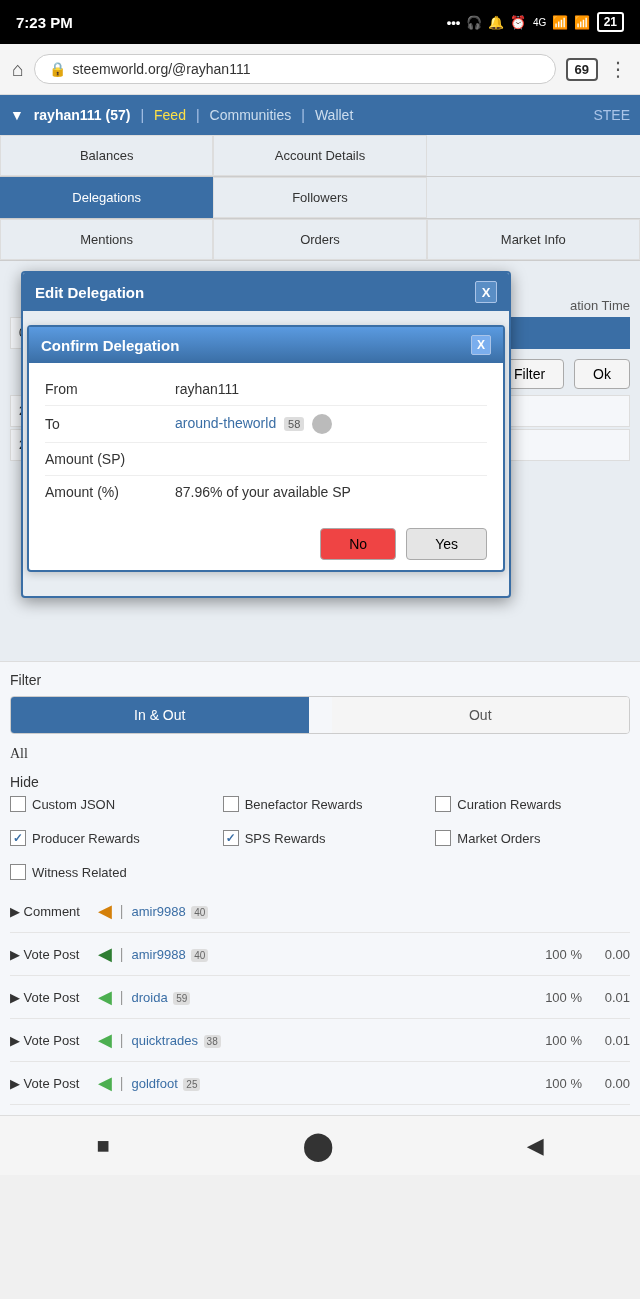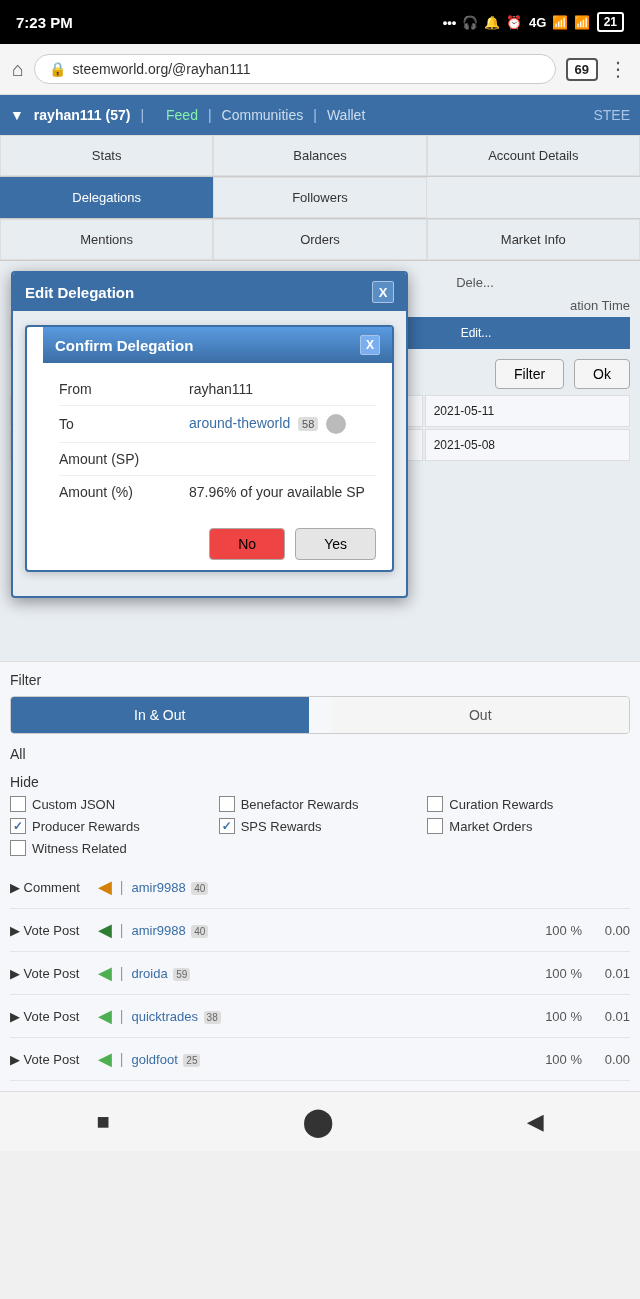--- a/index.html
+++ b/index.html
@@ -103,22 +103,22 @@
       padding: 6px 18px;
       border: 1px solid #aaa;
       background: #f5f5f5;
       border-radius: 4px;
       font-size: 14px;
       cursor: pointer;
     }
     .edit-delegation-modal {
       position: absolute;
       top: 10px;
-      left: 11px;
-      width: 397px;
+      left: 21px;
+      width: 490px;
       background: #e8edf2;
       border: 2px solid #3a6ea5;
       border-radius: 4px;
       z-index: 20;
       box-shadow: 0 4px 16px rgba(0,0,0,0.4);
     }
     .modal-title-bar {
       background: #3a6ea5;
       color: #fff;
       padding: 8px 12px;
@@ -138,26 +138,25 @@
       display: flex;
       align-items: center;
       justify-content: center;
       cursor: pointer;
       font-size: 13px;
       border-radius: 2px;
     }
 
     
     .confirm-dialog {
-      margin: 14px 12px;
+      margin: 14px 4px;
       background: #fff;
       border: 2px solid #3a6ea5;
       border-radius: 4px;
       box-shadow: 0 2px 8px rgba(0,0,0,0.2);
-      padding-left: 16px;
     }
     .confirm-title-bar {
       background: linear-gradient(to bottom, #5a9ae0, #3a6ea5);
       color: #fff;
       padding: 8px 12px;
       display: flex;
       justify-content: space-between;
       align-items: center;
       font-size: 15px;
       font-weight: bold;
@@ -236,31 +235,32 @@
       background: #f5f5f5;
     }
     .filter-tab.active {
       background: #3a6ea5;
       color: #fff;
     }
     .filter-all {
       font-size: 14px;
       color: #333;
       padding: 4px 0;
+      font-family: Liberation Serif, serif;
     }
     .hide-label {
       font-size: 14px;
       font-weight: 500;
       color: #333;
       margin: 8px 0 6px;
     }
     .hide-grid {
       display: grid;
       grid-template-columns: 1fr 1fr 1fr;
-      gap: 6px;
+      gap: 18px;
     }
     .hide-item {
       display: flex;
       align-items: center;
       gap: 6px;
       font-size: 13px;
       color: #333;
     }
     .checkbox {
       width: 16px;
@@ -320,51 +320,50 @@
 </head>
 <body>
 
 <div class="status-bar">
   <span>7:23 PM</span>
   <div class="status-right">
     <span>•••</span>
     <span>🎧</span>
     <span>🔔</span>
     <span>⏰</span>
-    <span style="font-size:13px;font-weight:bold;">4G</span>
+    <span style="font-size:10px;font-weight:normal;">4G</span>
     <span>📶</span>
     <span>📶</span>
     <span style="border:2px solid #fff;border-radius:3px;padding:1px 5px;font-size:12px;">21</span>
   </div>
 </div>
 
 <div class="browser-bar">
   <span class="home-icon">⌂</span>
   <div class="address-bar">
     <span class="lock-icon">🔒</span>
     <span>steemworld.org/@rayhan111</span>
   </div>
   <div class="tab-count">69</div>
   <span class="menu-dots">⋮</span>
 </div>
 
 <div class="site-nav">
   <span style="font-size:14px;">▼</span>
   <span style="font-weight:bold;color:#fff;">rayhan111 (57)</span>
   <span style="color:#aac4e8;">|</span>
-  <span style="color:#86efac;margin-left:12px;">Feed</span>
+  <span style="color:#fde047;">Feed</span>
   <span style="color:#aac4e8;">|</span>
   <span style="color:#cde;">Communities</span>
   <span style="color:#aac4e8;">|</span>
   <span style="color:#cde;">Wallet</span>
   <span style="margin-left:auto;color:#aac4e8;">STEE</span>
 </div>
 
 <div class="content-tabs">
-  <div class="tab-cell">Stats</div>
   <div class="tab-cell">Balances</div>
   <div class="tab-cell">Account Details</div>
 </div>
 <div class="content-tabs">
   <div class="tab-cell active">Delegations</div>
   <div class="tab-cell">Followers</div>
 </div>
 <div class="content-tabs">
   <div class="tab-cell">Mentions</div>
   <div class="tab-cell">Orders</div>

